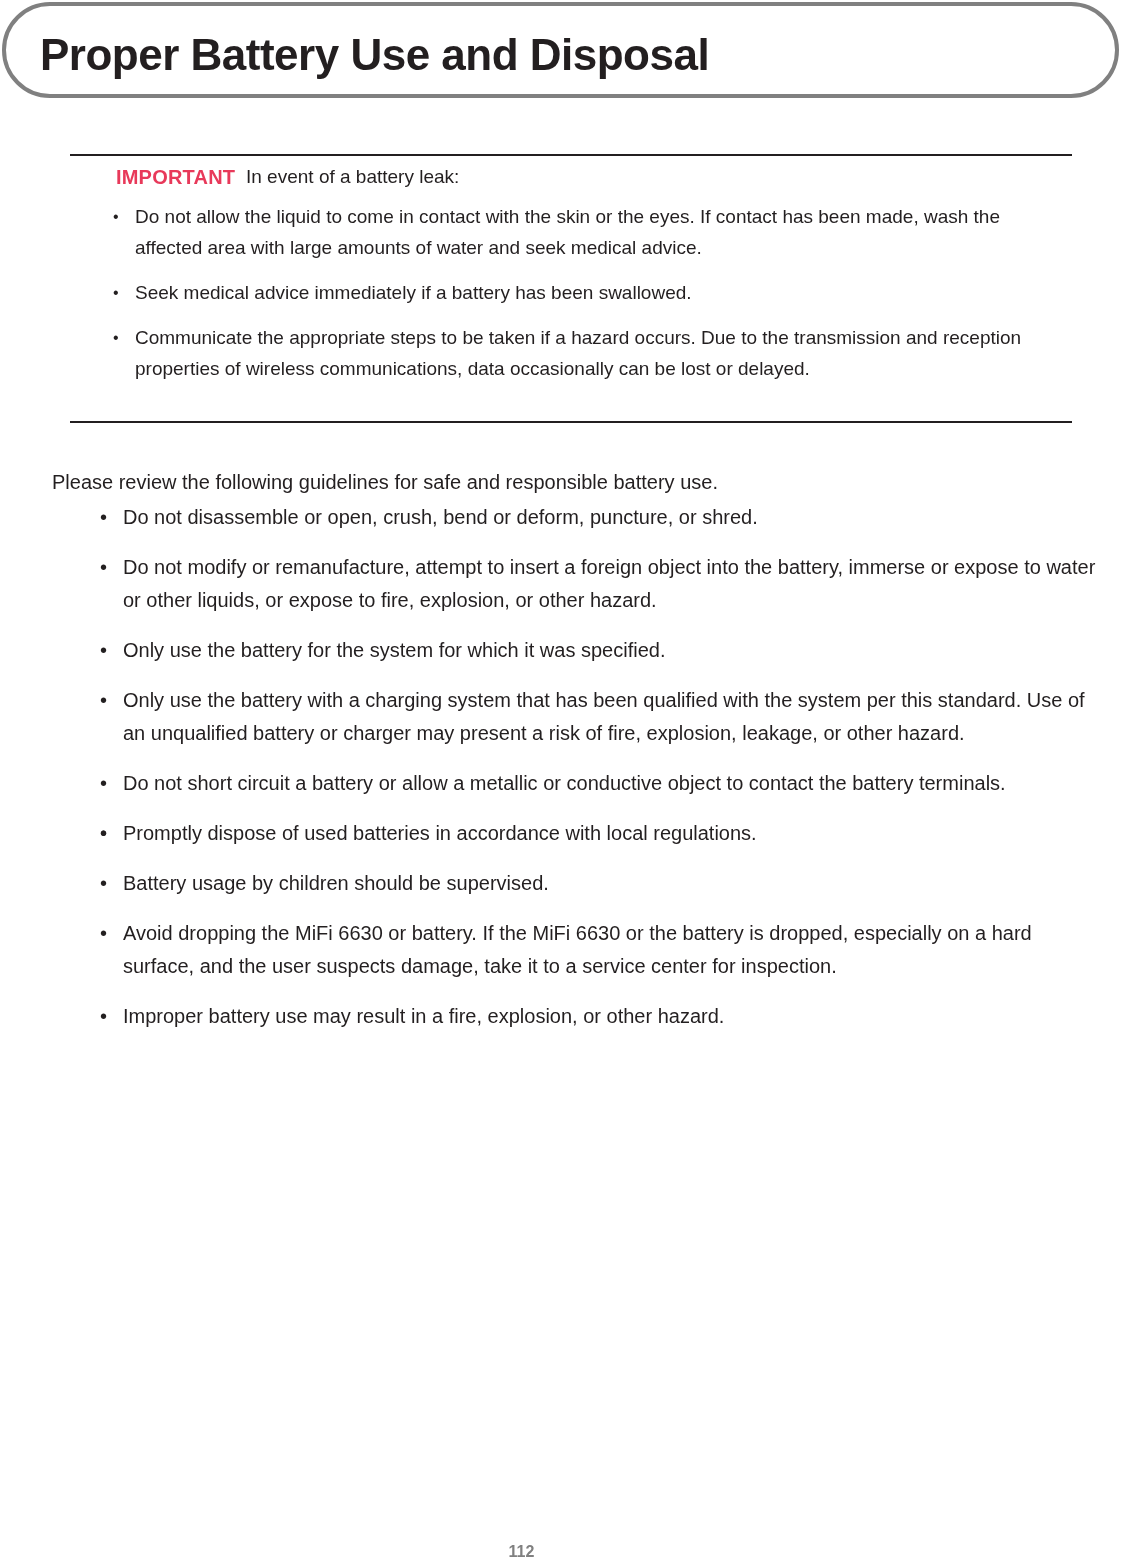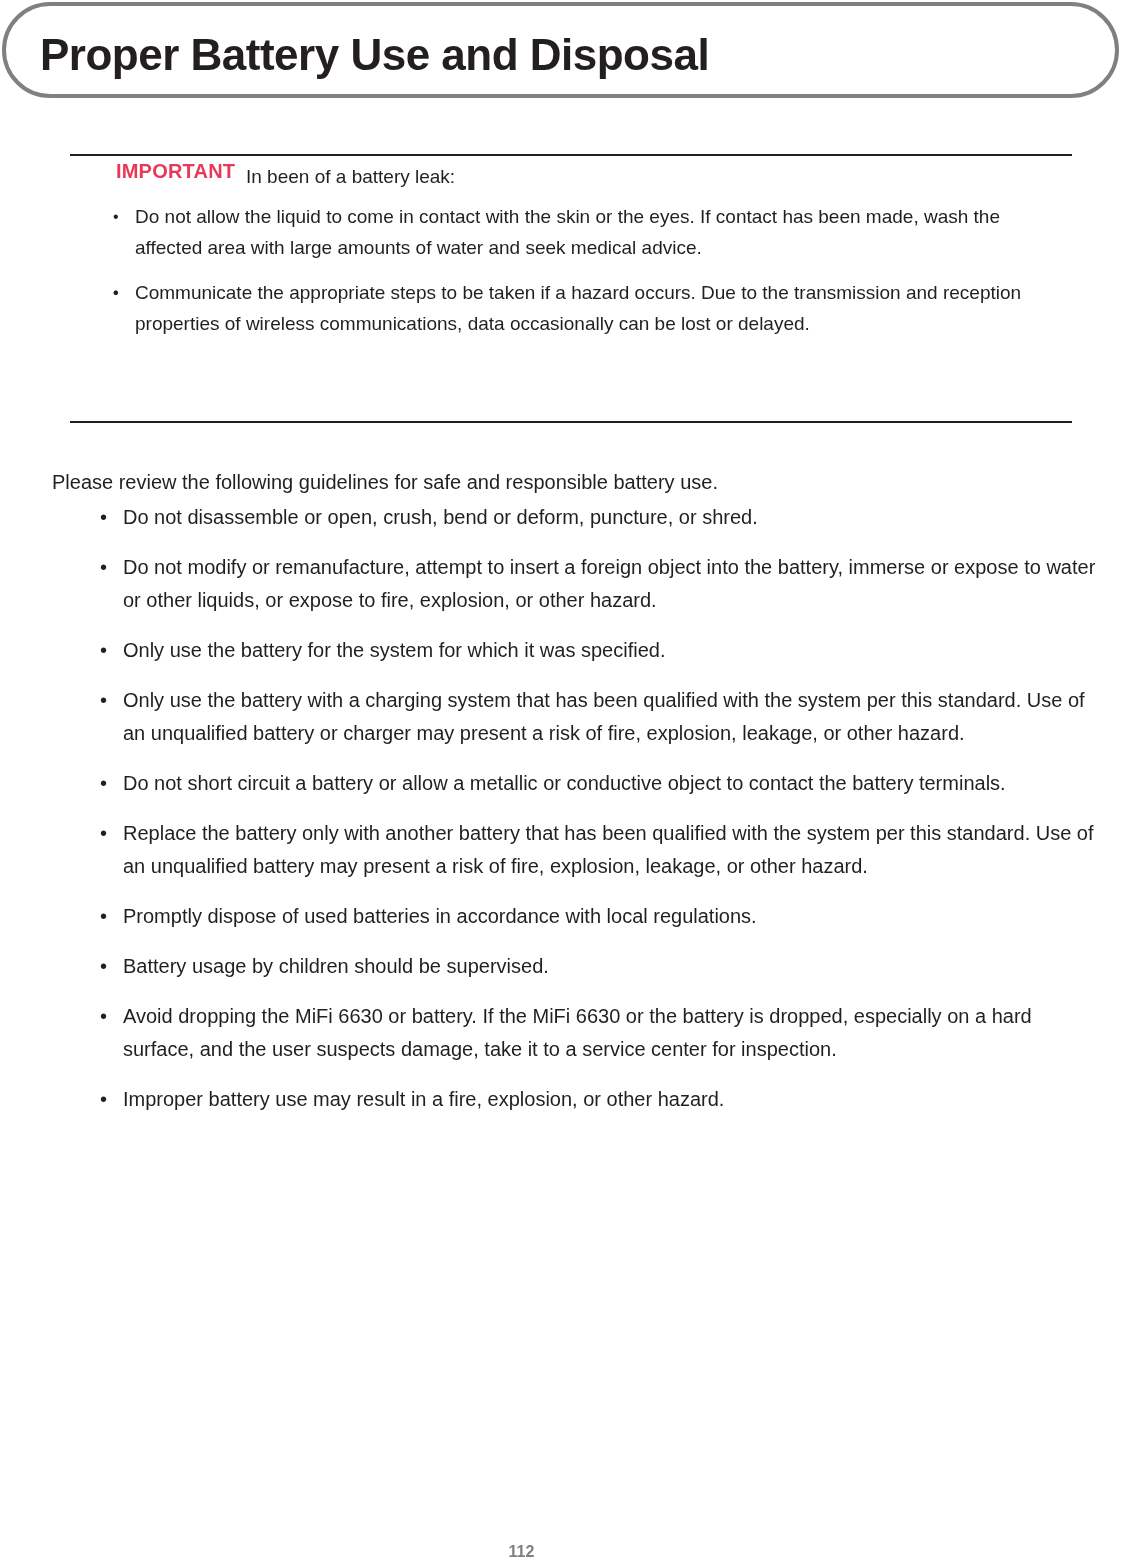--- a/index.html
+++ b/index.html
@@ -11,21 +11,21 @@
     position: absolute; left: 2px; top: 2px; width: 1117px; height: 96px;
     border: 4px solid #808080; border-radius: 50px; box-sizing: border-box;
     background: #fff;
   }
   .title-text {
     position: absolute; left: 34px; top: 24px;
     font-size: 44px; letter-spacing: -0.5px; color: #231f20; font-weight: bold;
   }
   .rule { position: absolute; left: 70px; width: 1002px; height: 2px; background: #231f20; }
   .important-label {
-    position: absolute; left: 116px; top: 160px;
+    position: absolute; left: 116px; top: 166px;
     font-size: 20px; font-weight: bold; color: #e8395a; letter-spacing: 0.2px;
   }
   .important-intro { position: absolute; left: 246px; top: 166px; font-size: 19px; }
   .note-list { position: absolute; left: 113px; top: 201px; width: 950px; margin: 0; padding: 0; list-style: none; }
   .note-item { position: relative; padding-left: 22px; font-size: 19px; line-height: 31px; margin-bottom: 14px; }
   .note-bullet { position: absolute; left: 0; top: 0; font-size: 16px; }
   .intro { position: absolute; left: 52px; top: 455px; font-size: 20px; margin-top: 16px; }
   .guide-list { position: absolute; left: 110px; top: 501px; width: 990px; margin: 0; padding: 0; list-style: none; }
   .guide-item { position: relative; padding-left: 13px; font-size: 20px; line-height: 33px; margin-bottom: 17px; }
   .guide-bullet { position: absolute; left: -10px; top: 0; font-size: 20px; }
@@ -36,46 +36,47 @@
 </style>
 </head>
 <body>
 
 <div class="title-bar">
   <div class="title-text">Proper Battery Use and Disposal</div>
 </div>
 
 <div class="rule" style="top:154px"></div>
 <div class="important-label">IMPORTANT</div>
-<div class="important-intro">In been of a battery leak:</div>
+<div class="important-intro">In event of a battery leak:</div>
 
 <ul class="note-list">
   <li class="note-item">
     <span class="note-bullet">•</span>
     <span>Do not allow the liquid to come in contact with the skin or the eyes. If contact has been made, wash the affected area with large amounts of water and seek medical advice.</span>
   </li>
   <li class="note-item">
     <span class="note-bullet">•</span>
+    <span>Seek medical advice immediately if a battery has been swallowed.</span>
   </li>
   <li class="note-item">
     <span class="note-bullet">•</span>
     <span>Communicate the appropriate steps to be taken if a hazard occurs. Due to the transmission and reception properties of wireless communications, data occasionally can be lost or delayed.</span>
   </li>
 </ul>
 
 <div class="rule" style="top:421px"></div>
 
 <div class="intro">Please review the following guidelines for safe and responsible battery use.</div>
 
 <ul class="guide-list">
   <li class="guide-item"><span class="guide-bullet">•</span><span>Do not disassemble or open, crush, bend or deform, puncture, or shred.</span></li>
   <li class="guide-item"><span class="guide-bullet">•</span><span>Do not modify or remanufacture, attempt to insert a foreign object into the battery, immerse or expose to water or other liquids, or expose to fire, explosion, or other hazard.</span></li>
   <li class="guide-item"><span class="guide-bullet">•</span><span>Only use the battery for the system for which it was specified.</span></li>
   <li class="guide-item"><span class="guide-bullet">•</span><span>Only use the battery with a charging system that has been qualified with the system per this standard. Use of an unqualified battery or charger may present a risk of fire, explosion, leakage, or other hazard.</span></li>
   <li class="guide-item"><span class="guide-bullet">•</span><span>Do not short circuit a battery or allow a metallic or conductive object to contact the battery terminals.</span></li>
-  <li class="guide-item"><span class="guide-bullet">•</span><span>Replace the battery only with another battery that has been qualified with the system per this standard. Use of an unqualified battery may present a risk of fire, explosion, leakage, or other hazard.</span></li>
+  <li class="guide-item"><span class="guide-bullet">•</span></li>
   <li class="guide-item"><span class="guide-bullet">•</span><span>Promptly dispose of used batteries in accordance with local regulations.</span></li>
   <li class="guide-item"><span class="guide-bullet">•</span><span>Battery usage by children should be supervised.</span></li>
   <li class="guide-item"><span class="guide-bullet">•</span><span>Avoid dropping the MiFi 6630 or battery. If the MiFi 6630 or the battery is dropped, especially on a hard surface, and the user suspects damage, take it to a service center for inspection.</span></li>
   <li class="guide-item"><span class="guide-bullet">•</span><span>Improper battery use may result in a fire, explosion, or other hazard.</span></li>
 </ul>
 
 <div class="page-number">112</div>
 
 </body></html>

